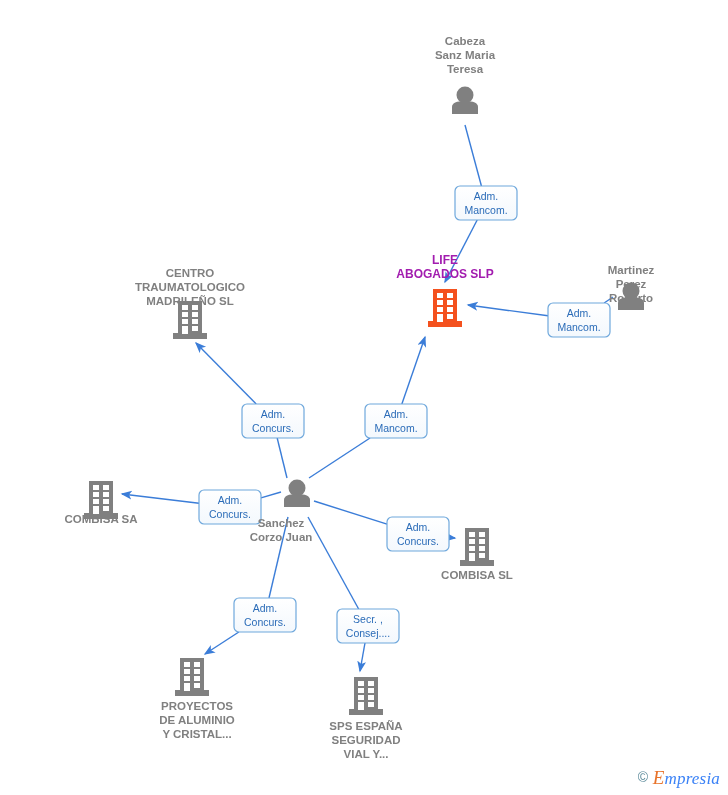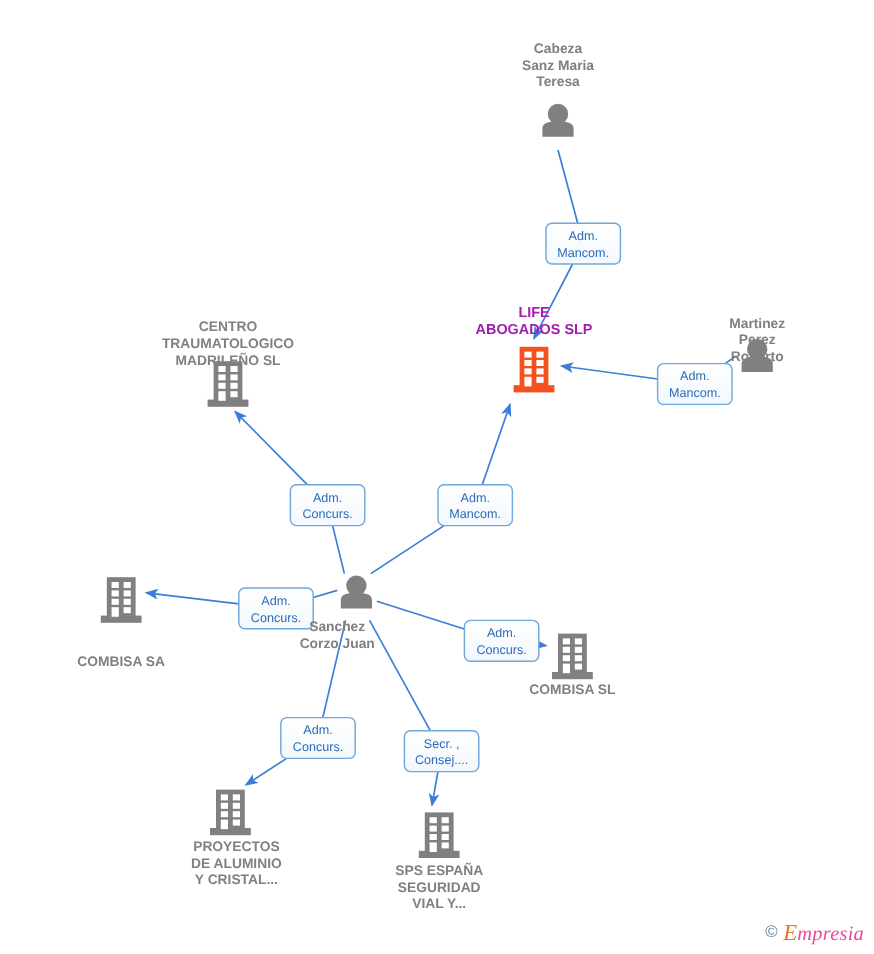--- a/index.html
+++ b/index.html
@@ -68,21 +68,21 @@
     font-family: "Liberation Sans", sans-serif;
     font-size: 14px;
     vertical-align: 2px;
   }
   .watermark .wm-e {
     color: #e8732a;
     font-style: italic;
     font-size: 19px;
   }
   .watermark .wm-rest {
-    color: #ec4899;
+    color: #3b82f6;
     font-style: italic;
   }
 </style>
 </head>
 <body>
 
 <div id="graph-root">
 
   <svg class="graph-canvas" id="graph-svg" viewBox="0 0 728 795" xmlns="http://www.w3.org/2000/svg">
     <defs>
@@ -249,21 +249,21 @@
       <div class="node-label is-focus" style="width: 160px; left: 365px; top: 253px;">LIFE
 ABOGADOS SLP</div>
       <div class="node-label is-person" style="width: 110px; left: 576px; top: 231px; margin-top: 32px;">Martinez
 Perez
 Roberto</div>
       <div class="node-label" style="width: 170px; left: 105px; top: 252px; margin-top: 14px;">CENTRO
 TRAUMATOLOGICO
 MADRILEÑO SL</div>
       <div class="node-label is-person" style="width: 130px; left: 216px; top: 516px;">Sanchez
 Corzo Juan</div>
-      <div class="node-label" style="width: 130px; left: 36px; top: 545px;">COMBISA SA</div>
+      <div class="node-label" style="width: 130px; left: 36px; top: 512px;">COMBISA SA</div>
       <div class="node-label" style="width: 130px; left: 412px; top: 568px;">COMBISA SL</div>
       <div class="node-label" style="width: 150px; left: 122px; top: 699px;">PROYECTOS
 DE ALUMINIO
 Y CRISTAL...</div>
       <div class="node-label" style="width: 150px; left: 291px; top: 719px;">SPS ESPAÑA
 SEGURIDAD
 VIAL Y...</div>
     </div>
 
   <div class="watermark">

